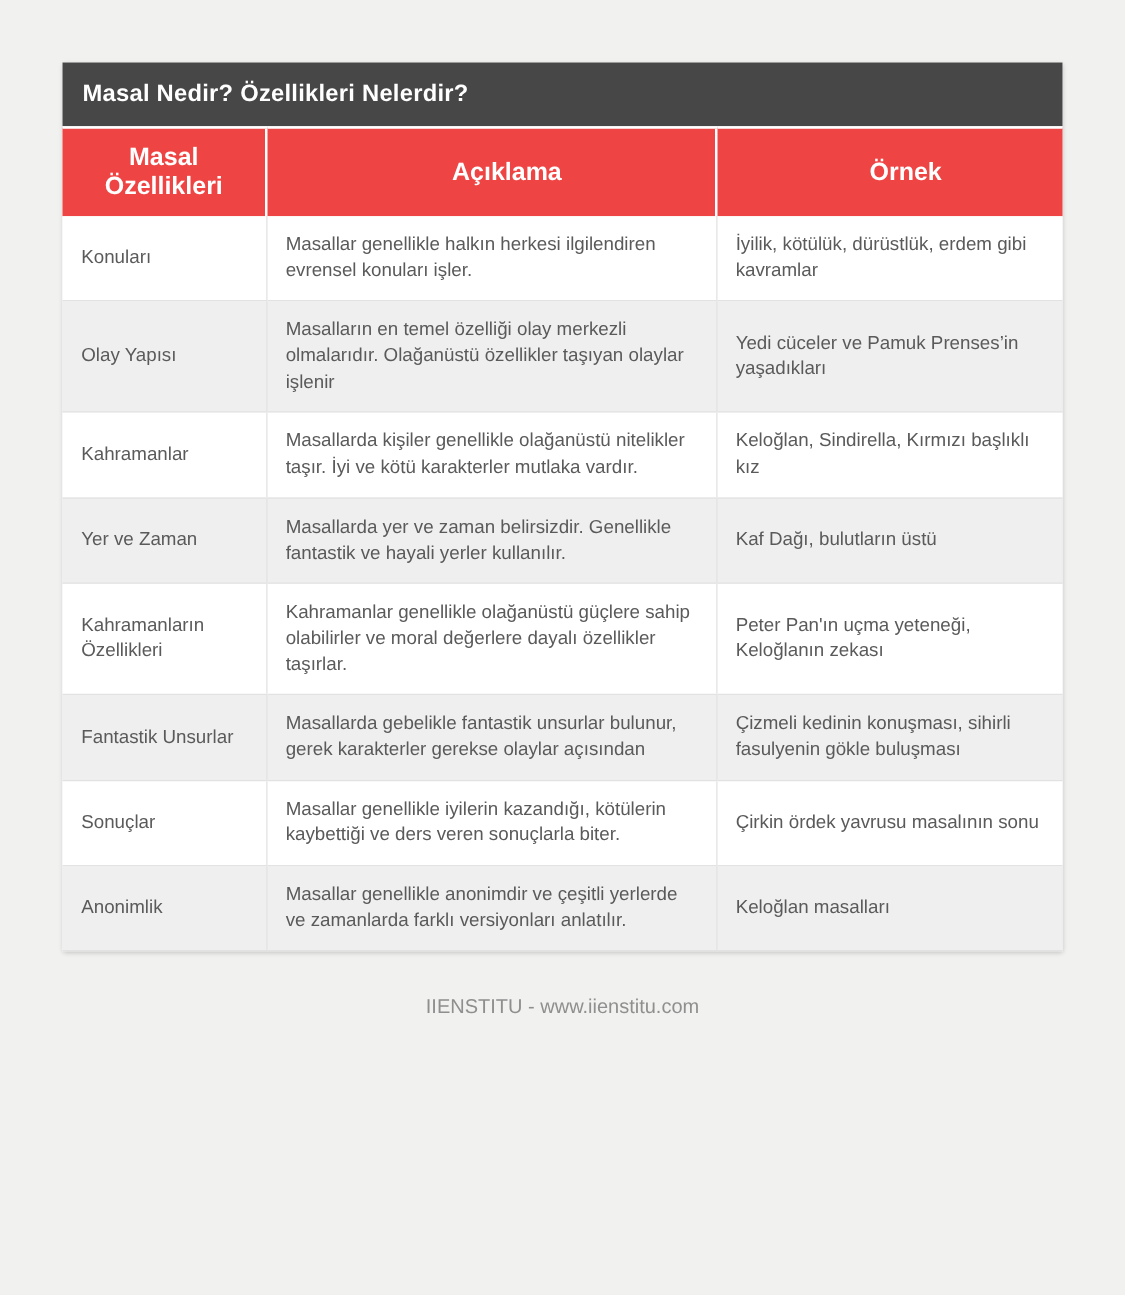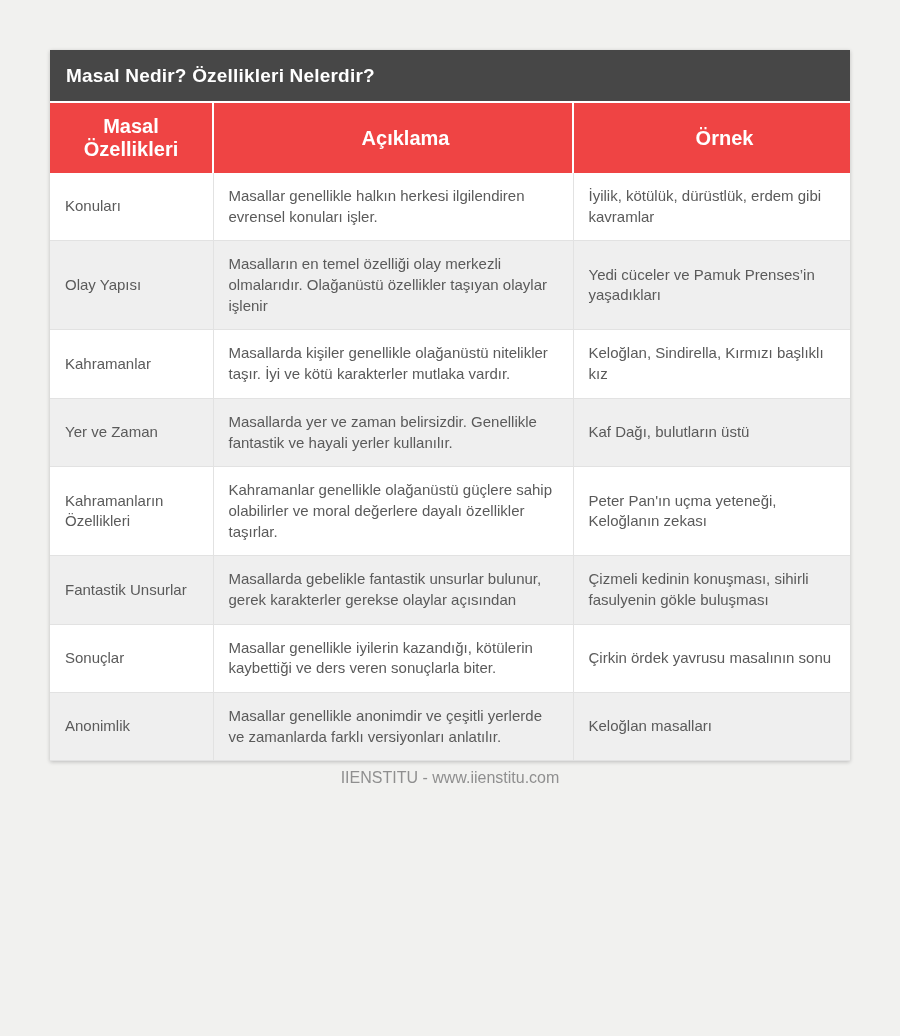--- a/index.html
+++ b/index.html
@@ -51,21 +51,21 @@
     vertical-align: middle;
     border-bottom: 1px solid #e2e2e2;
   }
   tbody td + td { border-left: 1px solid #e2e2e2; margin-left: 48px; }
   tbody tr:nth-child(even) td { background: #efefef; }
   tbody tr:nth-child(odd) td { background: #ffffff; }
   .footer {
     text-align: center;
     color: #8f8f8f;
     font-size: 16px;
-    margin-top: 8px;
+    margin-top: 36px;
   }
 </style>
 </head>
 <body>
 
 <div class="card">
   <div class="card-title">Masal Nedir? Özellikleri Nelerdir?</div>
   <table>
     <colgroup>
         <col class="c1">

